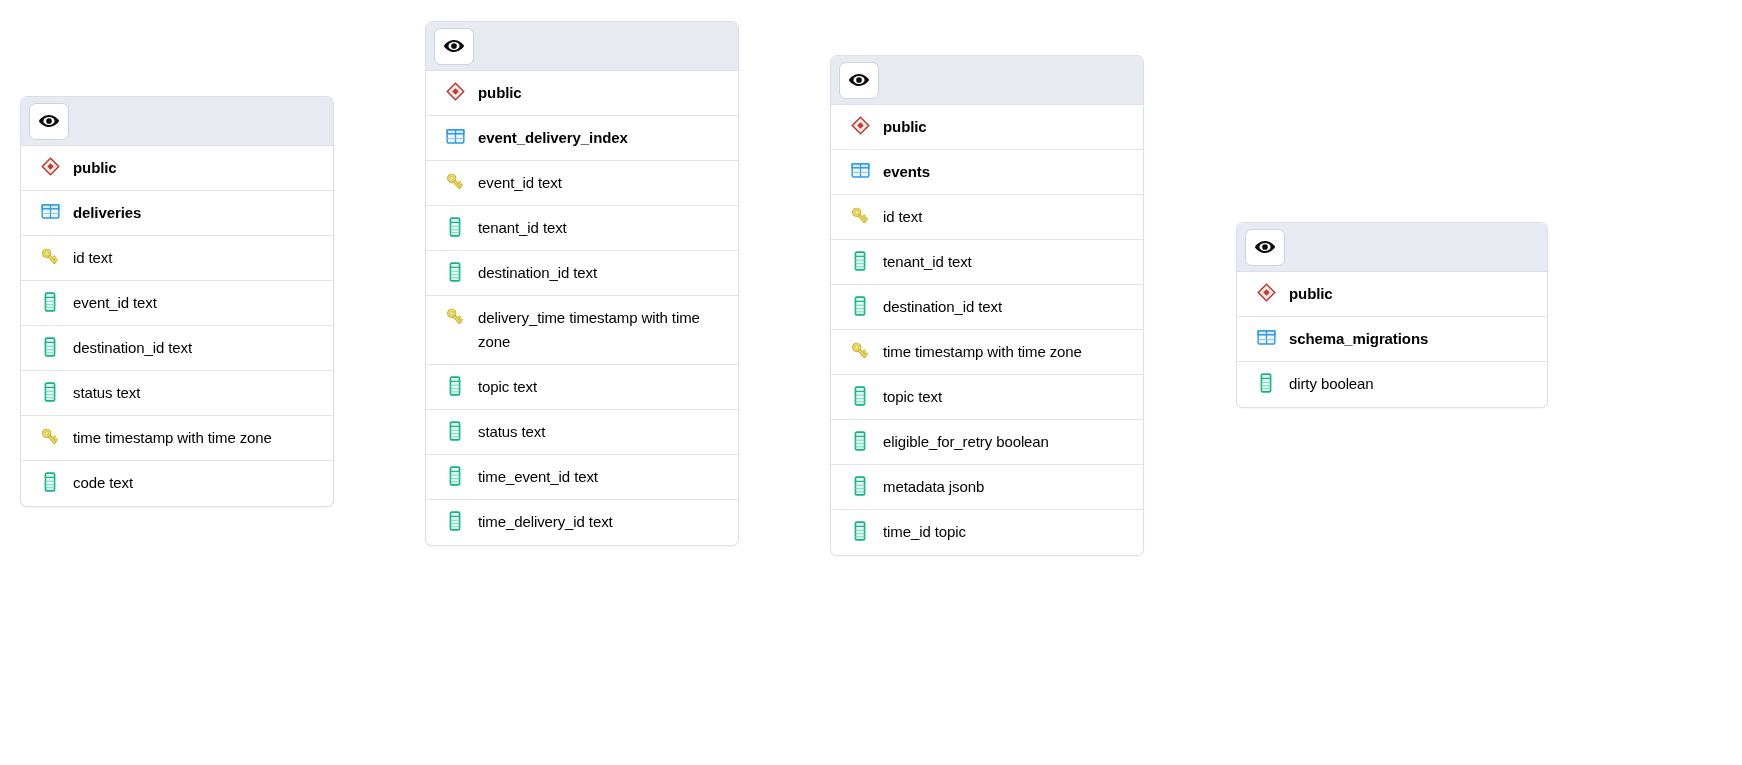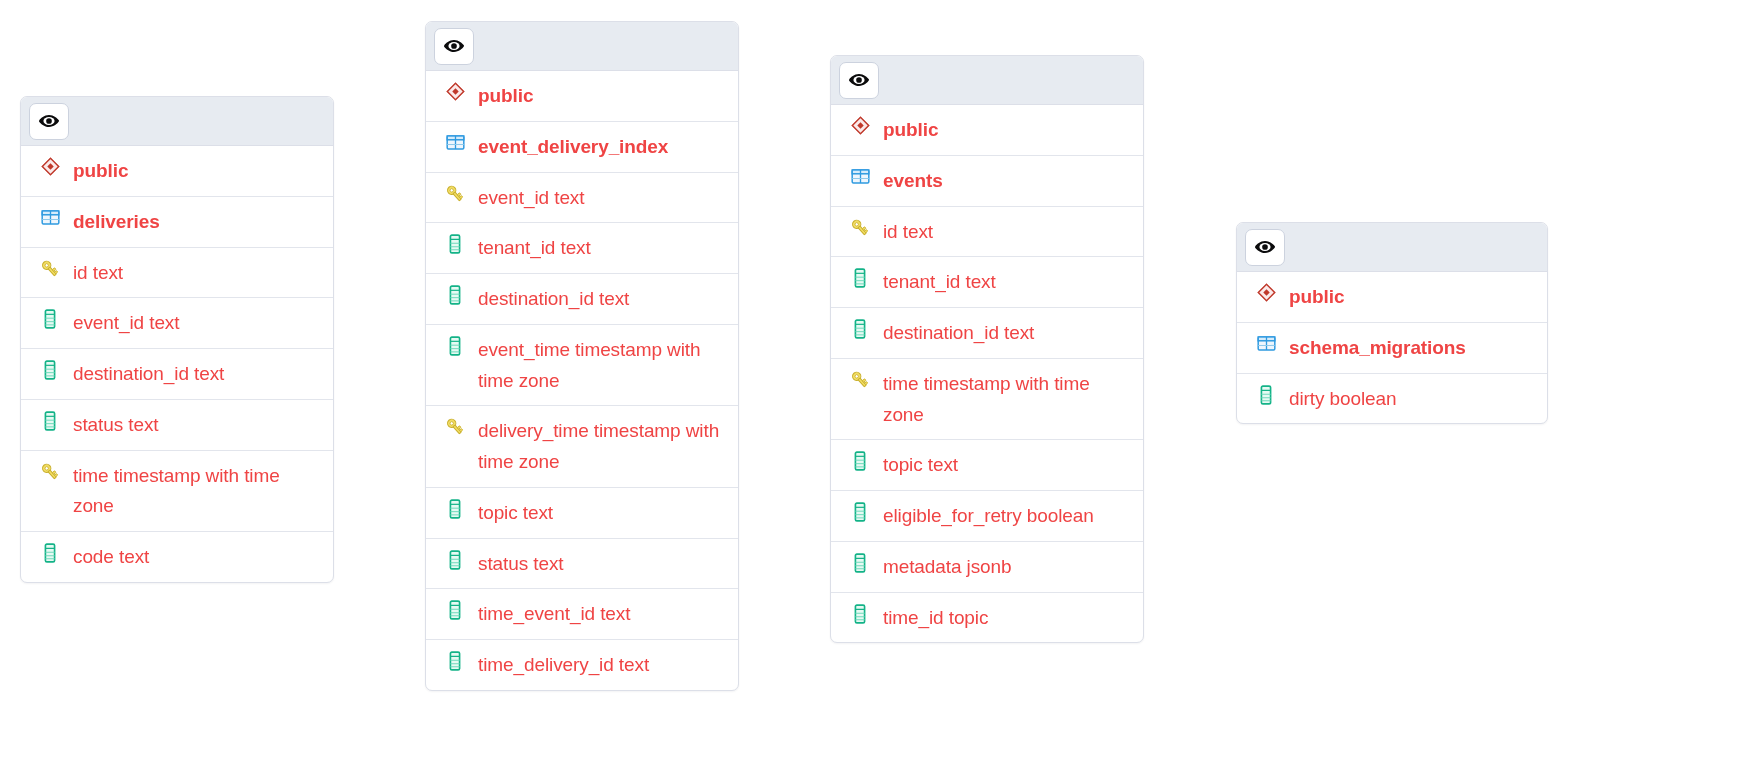--- a/index.html
+++ b/index.html
@@ -61,23 +61,23 @@
     width: 26px;
     display: flex;
     align-items: flex-start;
     justify-content: center;
     padding-top: 1px;
     margin-right: 10px;
   }
   .row-icon svg { display: block; }
 
   .row-label {
-    font-size: 19px;
+    font-size: 15px;
     line-height: 1.62;
-    color: #ef4444;
+    color: #000000;
     letter-spacing: -0.1px;
     word-break: break-word;
     padding-top: 1px;
   }
   .row-label.bold { font-weight: bold; }
 
   .row.schema .row-label { font-weight: bold; }
   .row.tablename .row-label { font-weight: bold; }
 </style>
 </head>
@@ -258,32 +258,20 @@
     <line x1="3" y1="6.9" x2="13" y2="6.9" stroke="#14b388" stroke-width="1.3"></line>
     <line x1="3" y1="11.1" x2="13" y2="11.1" stroke="#6fd9bb" stroke-width="1.1"></line>
     <line x1="3" y1="14.9" x2="13" y2="14.9" stroke="#6fd9bb" stroke-width="1.1"></line>
     <line x1="3" y1="18.4" x2="13" y2="18.4" stroke="#6fd9bb" stroke-width="1.1"></line>
   </svg>
         </span>
         <span class="row-label">destination_id text</span>
       </div>
       <div class="row column-row">
         <span class="row-icon">
-          <svg width="18" height="22" viewBox="0 0 16 24" aria-hidden="true">
-    <rect x="3" y="2.3" width="10" height="19.4" rx="1.6" fill="#e6faf3" stroke="#14b388" stroke-width="1.8"></rect>
-    <line x1="3" y1="6.9" x2="13" y2="6.9" stroke="#14b388" stroke-width="1.3"></line>
-    <line x1="3" y1="11.1" x2="13" y2="11.1" stroke="#6fd9bb" stroke-width="1.1"></line>
-    <line x1="3" y1="14.9" x2="13" y2="14.9" stroke="#6fd9bb" stroke-width="1.1"></line>
-    <line x1="3" y1="18.4" x2="13" y2="18.4" stroke="#6fd9bb" stroke-width="1.1"></line>
-  </svg>
-        </span>
-        <span class="row-label">event_time timestamp with time zone</span>
-      </div>
-      <div class="row column-row">
-        <span class="row-icon">
           <svg width="22" height="22" viewBox="0 0 24 24" aria-hidden="true">
     <g transform="rotate(-42 12 12)">
       <circle cx="12" cy="6.6" r="4.5" fill="#f2dd63" stroke="#c9b02e" stroke-width="1.2"></circle>
       <circle cx="12" cy="6.6" r="1.8" fill="#ffffff" stroke="#c9b02e" stroke-width="0.9"></circle>
       <rect x="10.6" y="10.3" width="2.8" height="10.4" rx="0.6" fill="#f2dd63" stroke="#c9b02e" stroke-width="1.1"></rect>
       <rect x="13.2" y="14.3" width="3.4" height="2.3" rx="0.5" fill="#f2dd63" stroke="#c9b02e" stroke-width="1"></rect>
       <rect x="13.2" y="17.9" width="2.9" height="2.2" rx="0.5" fill="#f2dd63" stroke="#c9b02e" stroke-width="1"></rect>
     </g>
   </svg>
         </span>

